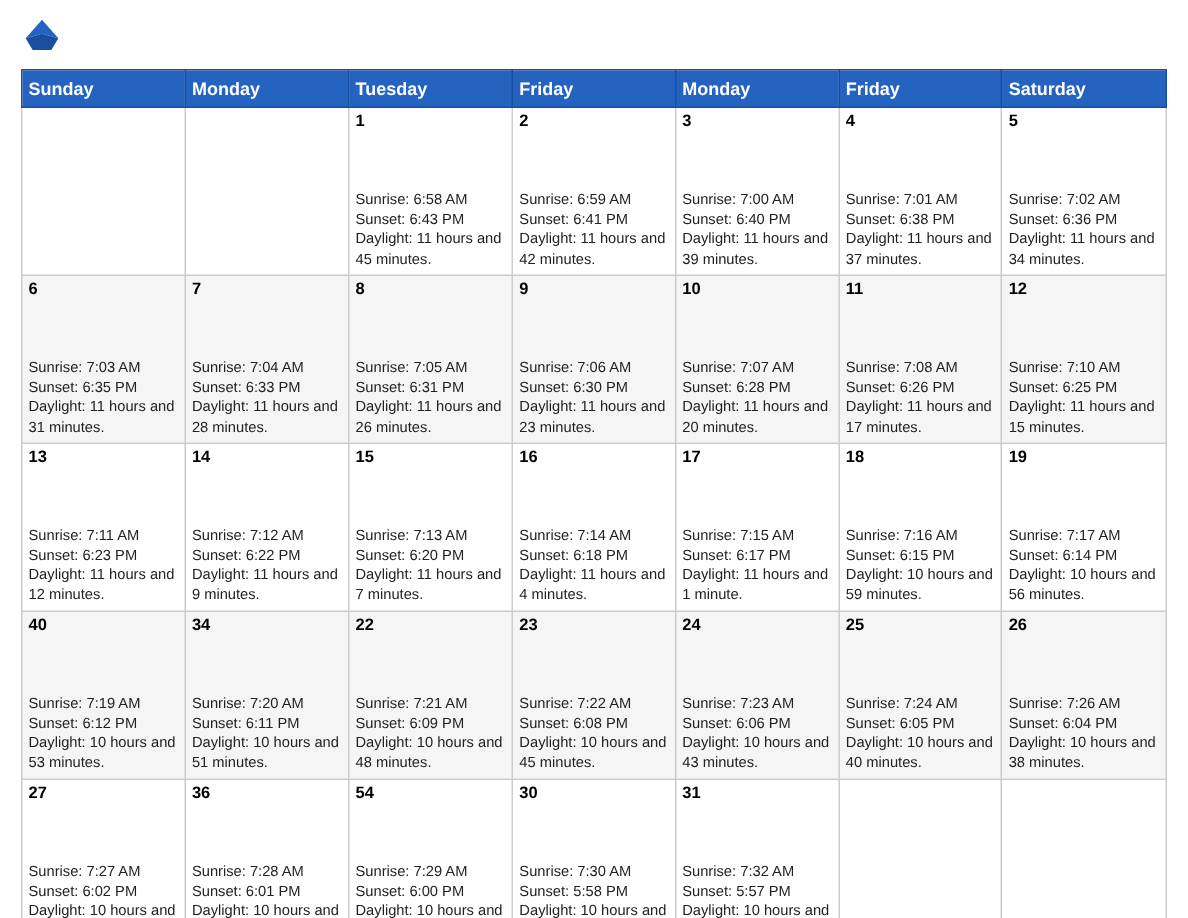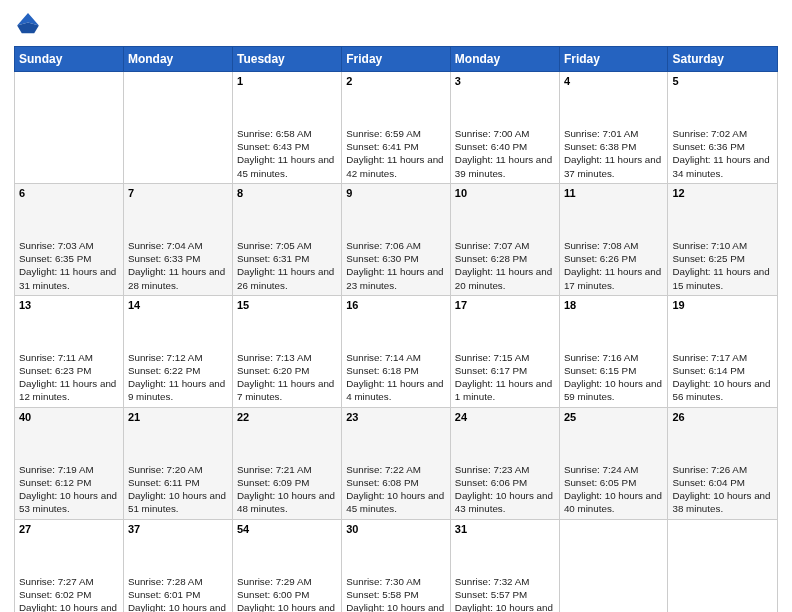--- a/index.html
+++ b/index.html
@@ -209,21 +209,21 @@
             <span class="day-num">19</span>
             <div class="day-info">Sunrise: 7:17 AM<br>Sunset: 6:14 PM<br>Daylight: 10 hours and 56 minutes.</div>
           </td>
         </tr>
         <tr>
           <td>
             <span class="day-num">40</span>
             <div class="day-info">Sunrise: 7:19 AM<br>Sunset: 6:12 PM<br>Daylight: 10 hours and 53 minutes.</div>
           </td>
           <td>
-            <span class="day-num">21</span>
+            <span class="day-num">34</span>
             <div class="day-info">Sunrise: 7:20 AM<br>Sunset: 6:11 PM<br>Daylight: 10 hours and 51 minutes.</div>
           </td>
           <td>
             <span class="day-num">22</span>
             <div class="day-info">Sunrise: 7:21 AM<br>Sunset: 6:09 PM<br>Daylight: 10 hours and 48 minutes.</div>
           </td>
           <td>
             <span class="day-num">23</span>
             <div class="day-info">Sunrise: 7:22 AM<br>Sunset: 6:08 PM<br>Daylight: 10 hours and 45 minutes.</div>
           </td>
@@ -239,21 +239,21 @@
             <span class="day-num">26</span>
             <div class="day-info">Sunrise: 7:26 AM<br>Sunset: 6:04 PM<br>Daylight: 10 hours and 38 minutes.</div>
           </td>
         </tr>
         <tr>
           <td>
             <span class="day-num">27</span>
             <div class="day-info">Sunrise: 7:27 AM<br>Sunset: 6:02 PM<br>Daylight: 10 hours and 35 minutes.</div>
           </td>
           <td>
-            <span class="day-num">37</span>
+            <span class="day-num">36</span>
             <div class="day-info">Sunrise: 7:28 AM<br>Sunset: 6:01 PM<br>Daylight: 10 hours and 32 minutes.</div>
           </td>
           <td>
             <span class="day-num">54</span>
             <div class="day-info">Sunrise: 7:29 AM<br>Sunset: 6:00 PM<br>Daylight: 10 hours and 30 minutes.</div>
           </td>
           <td>
             <span class="day-num">30</span>
             <div class="day-info">Sunrise: 7:30 AM<br>Sunset: 5:58 PM<br>Daylight: 10 hours and 27 minutes.</div>
           </td>

